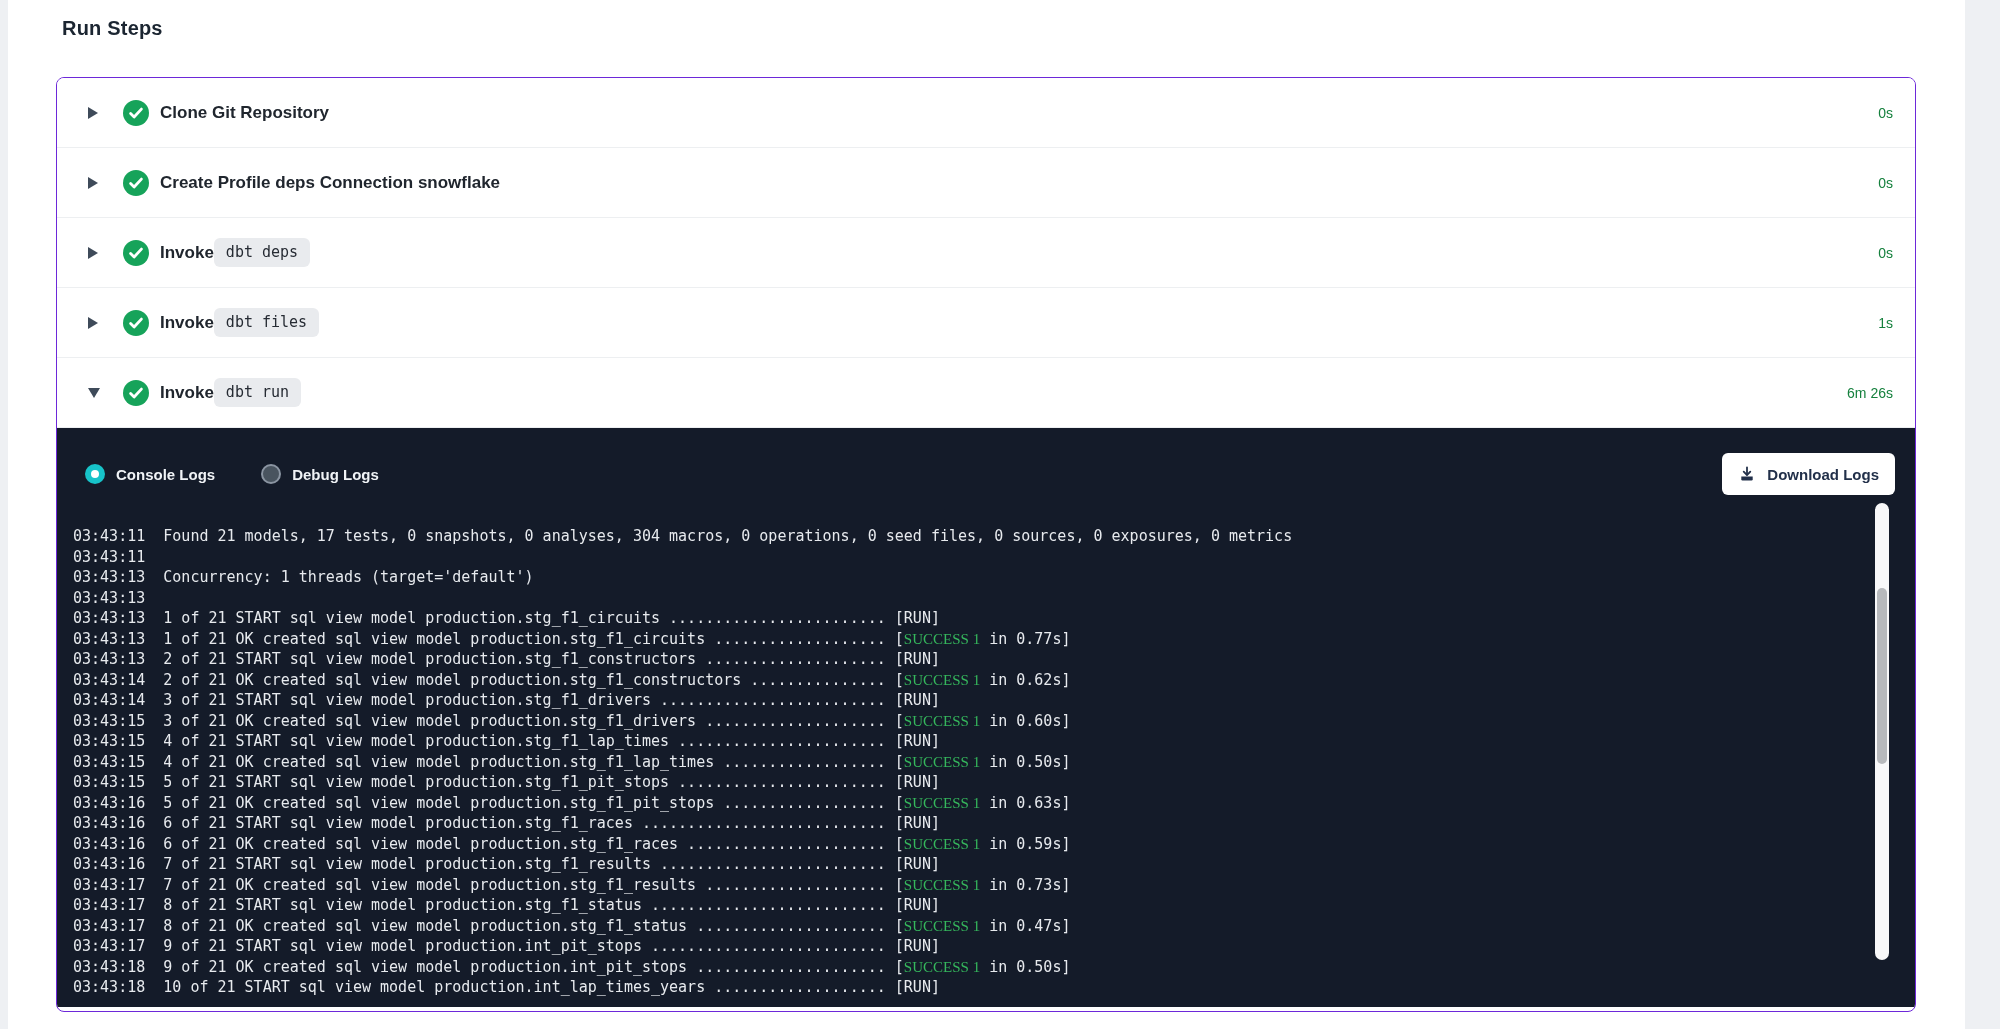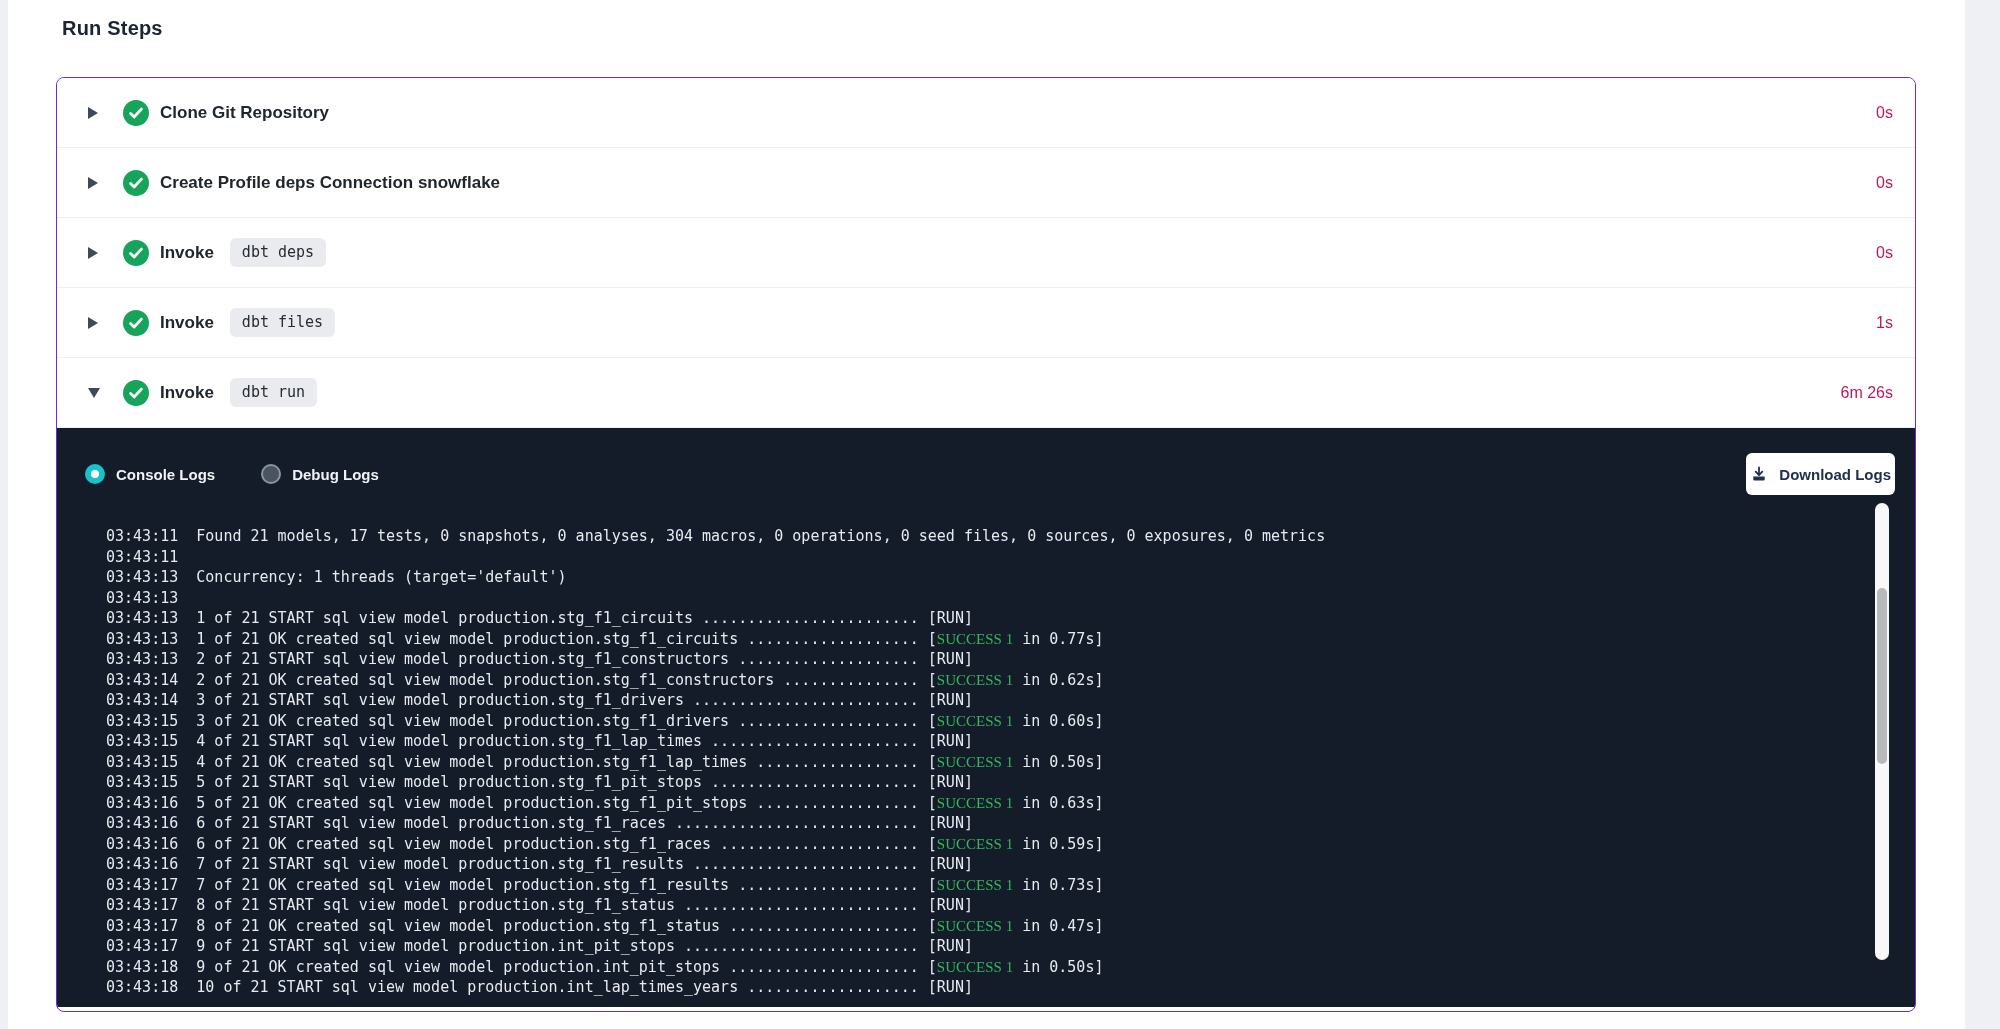--- a/index.html
+++ b/index.html
@@ -30,44 +30,44 @@
   .step-row{
     height:70px;border-bottom:1px solid #edeff1;
     display:flex;align-items:center;position:relative;background:#fff;cursor:pointer;
   }
   .caret{margin-left:31px;width:14px;display:flex;align-items:center;justify-content:flex-start;}
   .caret-right i{display:block;width:0;height:0;border-left:10px solid #3e4a59;border-top:6px solid transparent;border-bottom:6px solid transparent;}
   .caret-down i{display:block;width:0;height:0;border-top:10px solid #3e4a59;border-left:6px solid transparent;border-right:6px solid transparent;}
   .check-icon{margin-left:21px;width:26px;height:26px;flex:0 0 auto;}
   .step-label{margin-left:11px;font-size:17px;font-weight:700;color:#20262e;}
   .step-badge{
-    margin-left:16px;background:#e9ebee;border-radius:6px;padding:5px 12px 6px;
+    background:#e9ebee;border-radius:6px;padding:5px 12px 6px;
     font-family:"DejaVu Sans Mono", monospace;font-size:15px;color:#262b33;
   }
-  .step-duration{position:absolute;right:22px;top:50%;transform:translateY(-50%);font-size:16px;color:#be185d;}
+  .step-duration{position:absolute;right:22px;top:50%;transform:translateY(-50%);font-size:14px;color:#15803d;}
   .log-panel{position:relative;height:579px;background:var(--panel-bg);}
   .log-toolbar{position:absolute;top:26px;left:28px;right:20px;height:40px;display:flex;align-items:center;}
   .radio-option{display:flex;align-items:center;margin-right:46px;cursor:pointer;}
   .radio-circle{width:20px;height:20px;border-radius:50%;position:relative;background:#49545f;border:2px solid #8b95a2;}
   .radio-option.selected .radio-circle{background:var(--accent);border:none;}
   .radio-option.selected .radio-circle::after{
     content:"";position:absolute;left:50%;top:50%;width:8px;height:8px;margin:-4px 0 0 -4px;border-radius:50%;background:#fff;
   }
   .radio-label{margin-left:11px;font-size:15px;font-weight:700;color:#f0f3f6;}
   .download-btn{
-    margin-left:auto;height:42px;display:flex;align-items:center;gap:11px;padding:0 4px;
+    margin-left:auto;height:42px;display:flex;align-items:center;gap:11px;padding:0 16px;
     background:#ffffff;border:none;border-radius:6px;cursor:pointer;
     font-family:"Liberation Sans", sans-serif;font-size:15px;font-weight:700;color:#22304a;
   }
   .log-area{
     position:absolute;left:16px;top:67px;width:1786px;bottom:8px;overflow:hidden;
     font-family:"DejaVu Sans Mono", monospace;font-size:15px;line-height:20.5px;
     color:#e7eaee;white-space:pre;
   }
-  .log-lines{margin-top:-10px;margin-left:33px;}
+  .log-lines{margin-top:-10px;}
   .log-line .lg{color:var(--log-green);font-family:Liberation Serif, serif;}
   .scroll-track{position:absolute;right:26px;top:75px;width:14px;height:457px;background:#f8f8f9;border-radius:7px;}
   .scroll-thumb{position:absolute;left:2px;top:85px;width:10px;height:176px;background:#b7b9bc;border-radius:5px;cursor:grab;}
 </style>
 </head>
 <body>
 
 <div class="content">
   <h1 class="page-title">Run Steps</h1>
 

